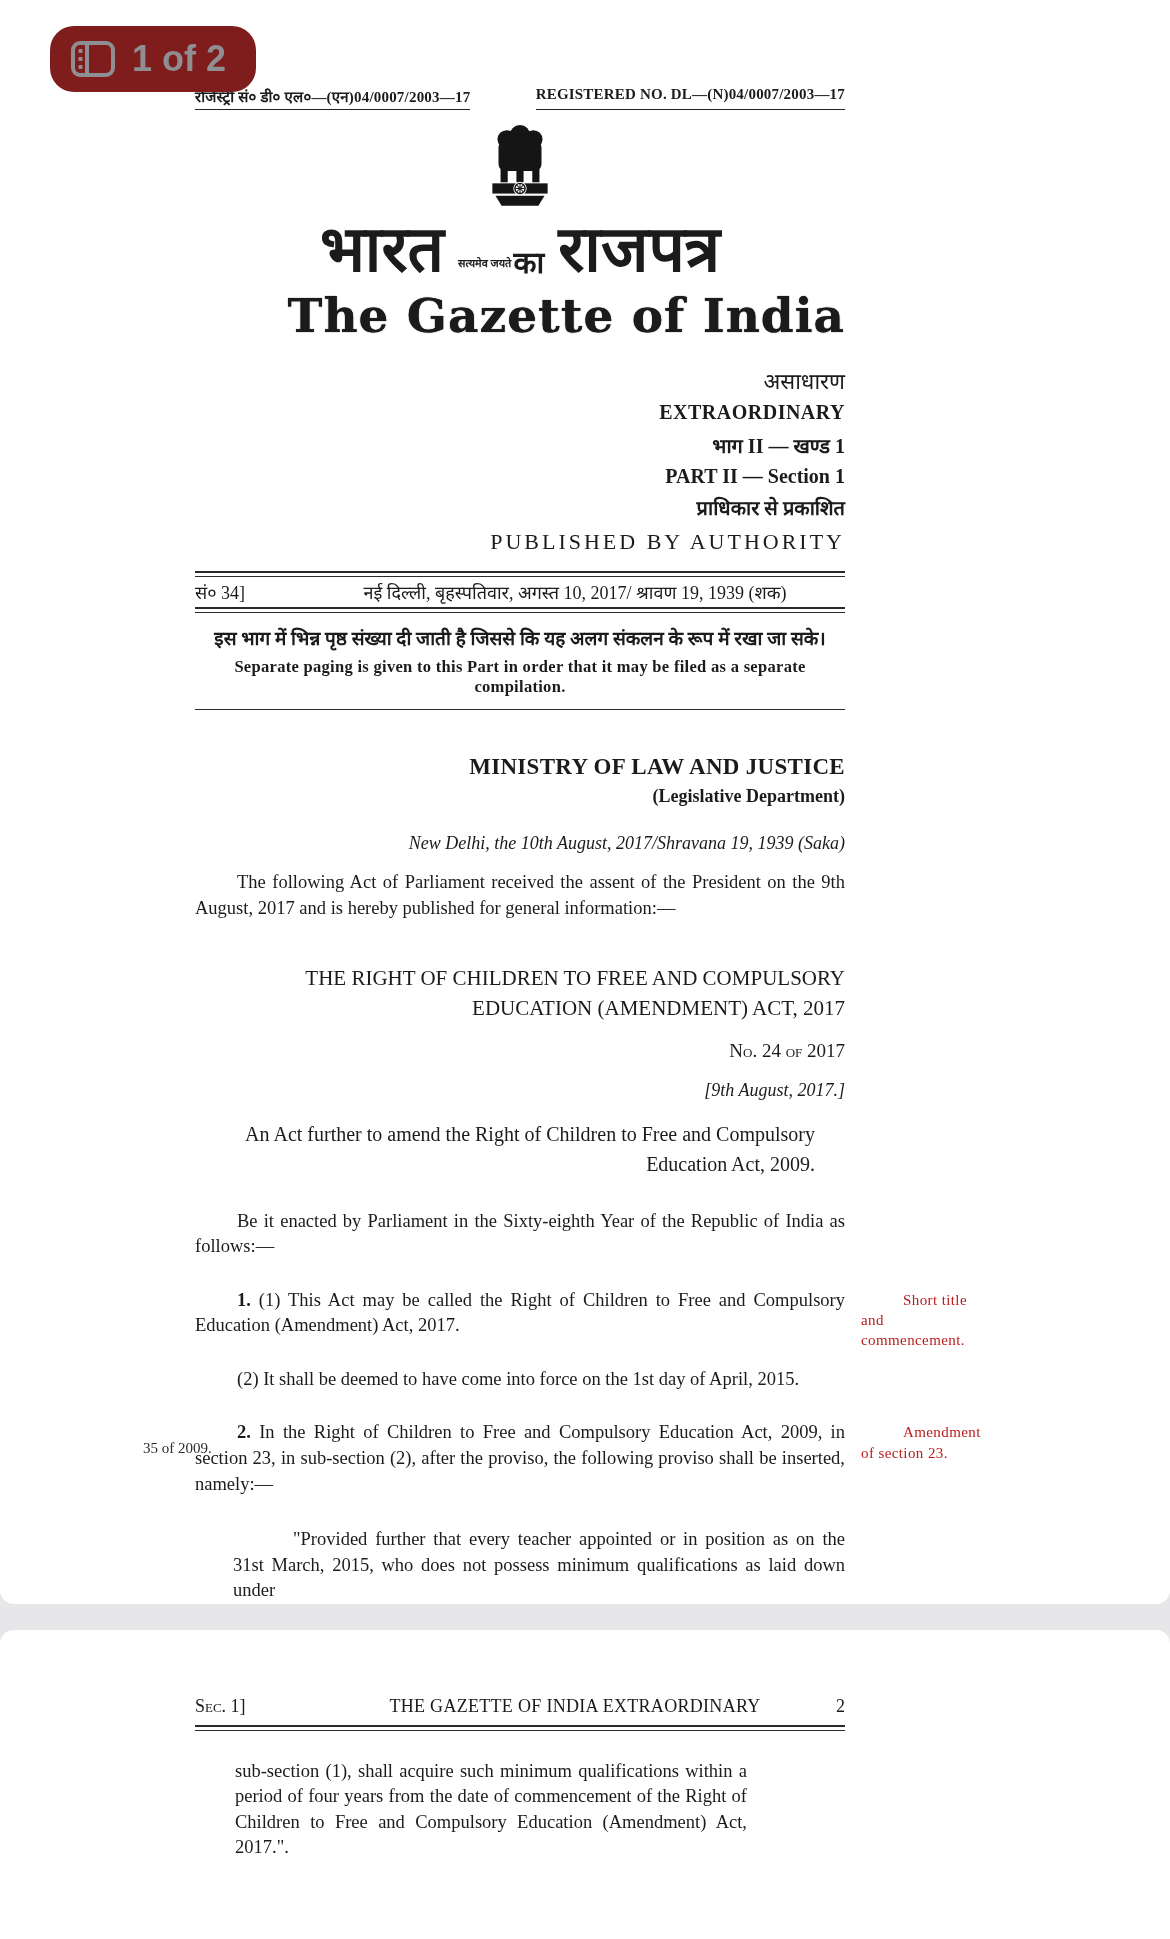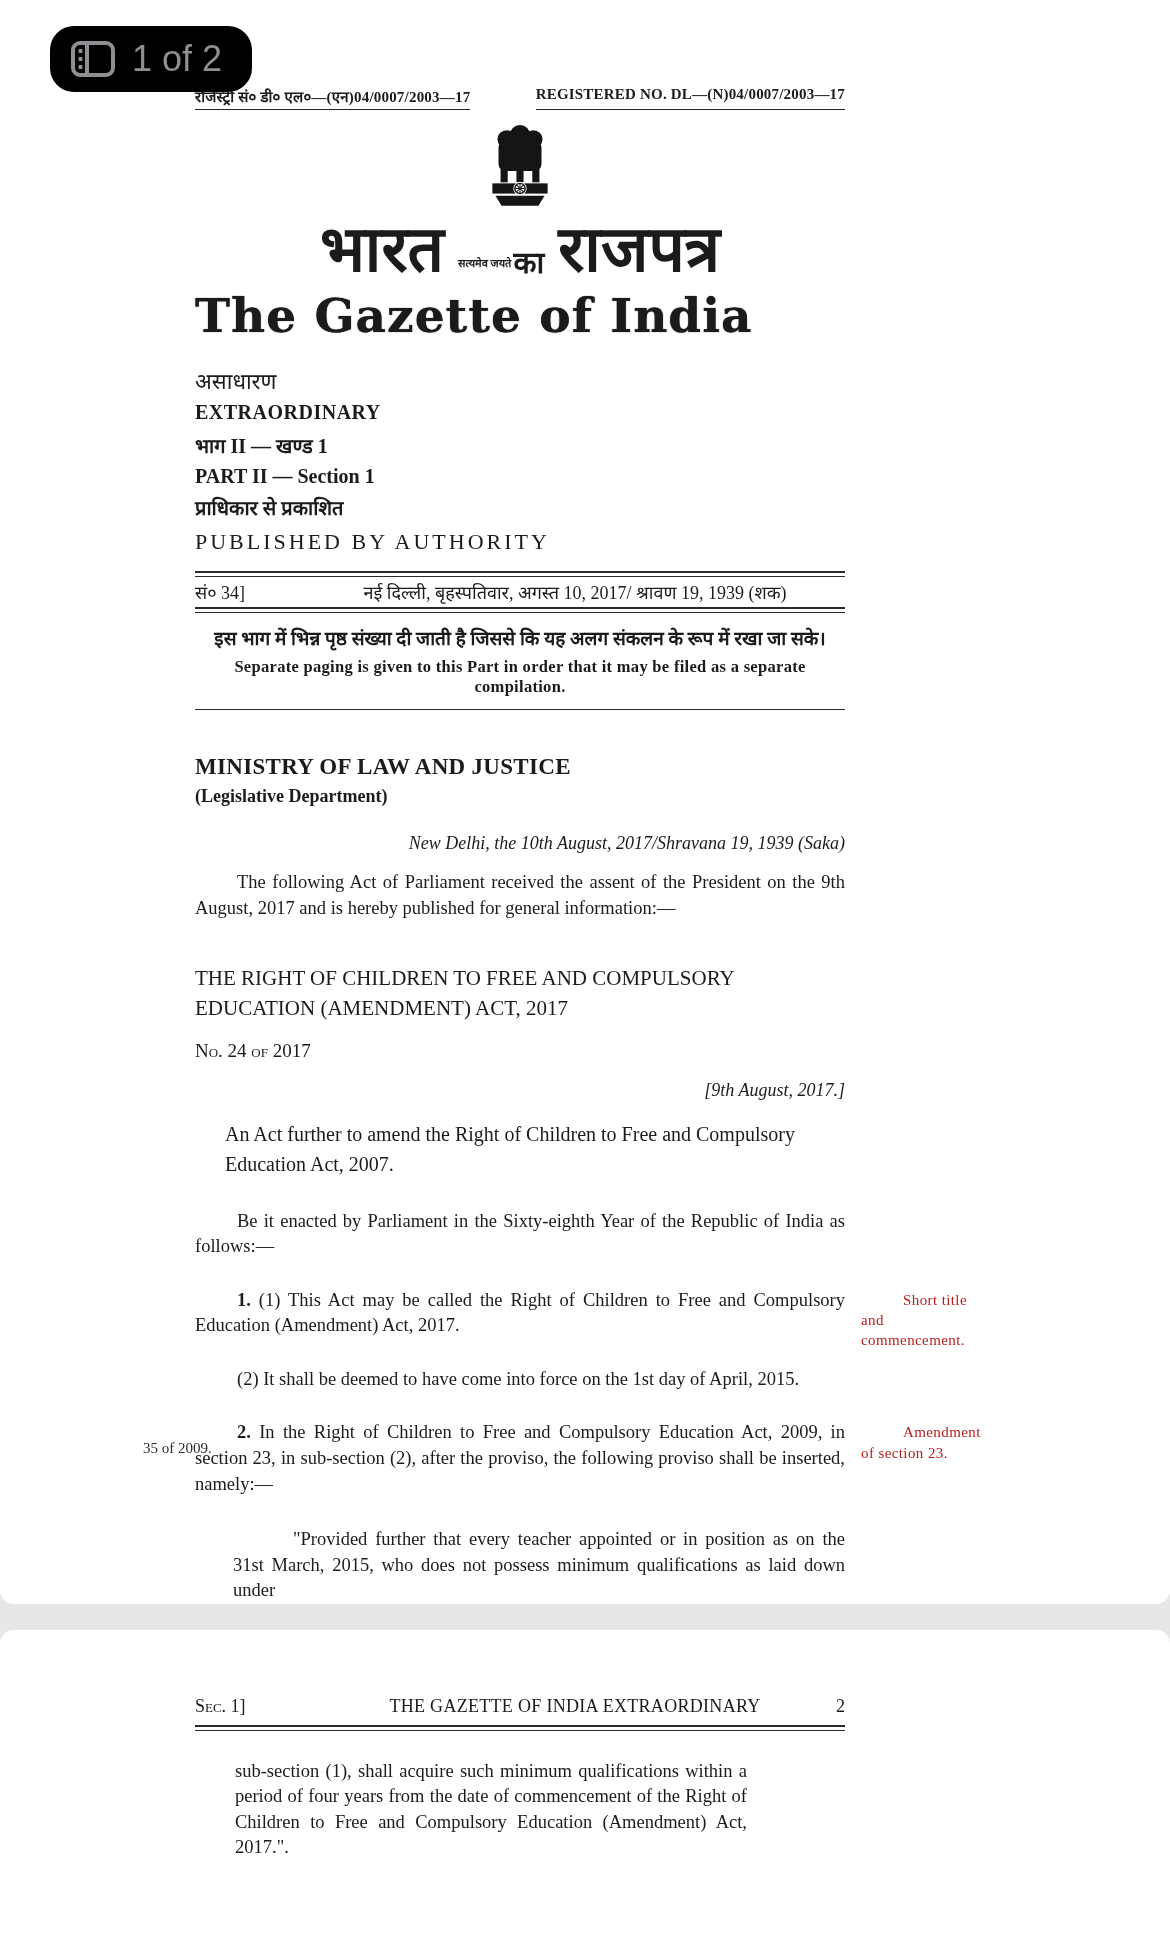--- a/index.html
+++ b/index.html
@@ -15,36 +15,36 @@
     width:1170px;
     position:relative;
   }
   .page1 { min-height:1535px; border-radius:0 0 14px 14px; padding-top:28px; }
   .page2 { min-height:378px; border-radius:14px 14px 0 0; margin-top:26px; padding-top:66px; }
 
   
   .badge {
     position:absolute; top:26px; left:50px;
     display:flex; align-items:center; gap:16px;
-    background:#000000; border-radius:24px;
+    background:#7f1d1d; border-radius:24px;
     padding:12px 30px 12px 20px; z-index:5;
     font-family:"Liberation Sans","DejaVu Sans",sans-serif;
-    font-weight:normal; font-size:36px; color:#8e8e93;
+    font-weight:bold; font-size:36px; color:#8e8e93;
   }
   .badge svg { display:block; }
 
   .doc { width:650px; margin-left:195px; position:relative; }
 
   .reg-row { display:flex; justify-content:space-between; margin-top:58px; }
   .reg-row span {
     font-size:15px; font-weight:bold; border-bottom:1.5px solid #222;
     padding-bottom:3px; letter-spacing:.2px;
   }
 
-  .center { text-align:left; }
+  .center { text-align:right; }
   .emblem-wrap { margin-top:14px; text-align:center; }
   .masthead-row {
     display:flex; justify-content:center; align-items:flex-end; gap:14px;
     line-height:1; margin-top:2px;
   }
   .hi-big { font-size:64px; font-weight:bold; }
   .mid-col { display:flex; flex-direction:row; align-items:center; gap:2px; padding-bottom:4px; }
   .motto { font-size:11px; font-weight:bold; }
   .hi-ka { font-size:30px; font-weight:bold; }
   .gazette-en {
@@ -192,21 +192,21 @@
       <div>THE RIGHT OF CHILDREN TO FREE AND COMPULSORY</div>
       <div>EDUCATION (AMENDMENT) ACT, 2017</div>
     </div>
 
     <div class="act-no center">No. 24 of 2017</div>
 
     <div class="bracket-date">[9th August, 2017.]</div>
 
     <div class="long-title center">
       <div>An Act further to amend the Right of Children to Free and Compulsory</div>
-      <div>Education Act, 2007.</div>
+      <div>Education Act, 2009.</div>
     </div>
 
     <p class="body indent enacting">Be it enacted by Parliament in the Sixty-eighth Year of the Republic of India as follows:—</p>
 
     <p class="body indent secpara">
       <span class="secnum">1.</span><span> (1) This Act may be called the Right of Children to Free and Compulsory Education (Amendment) Act, 2017.</span>
       <span class="mnote-r">Short title and commencement.</span>
     </p>
 
     <p class="body indent secpara">(2) It shall be deemed to have come into force on the 1st day of April, 2015.</p>

